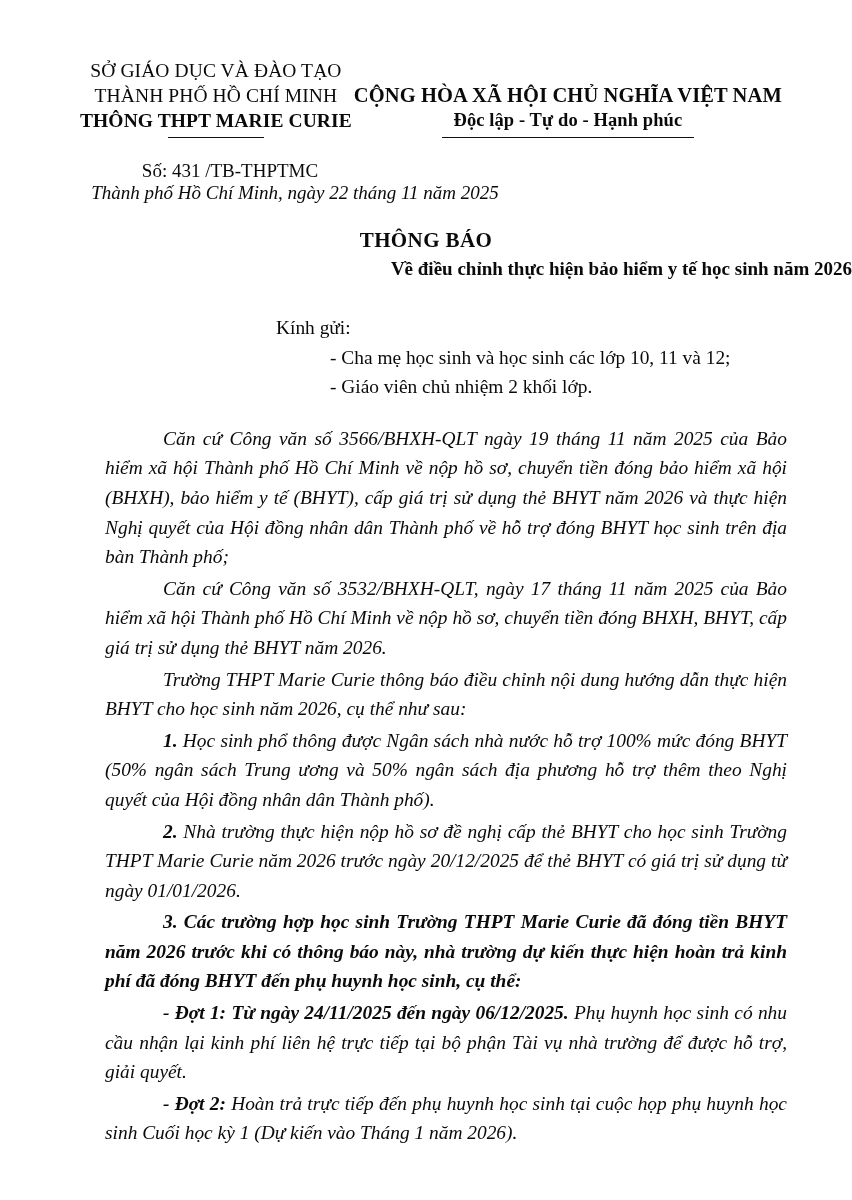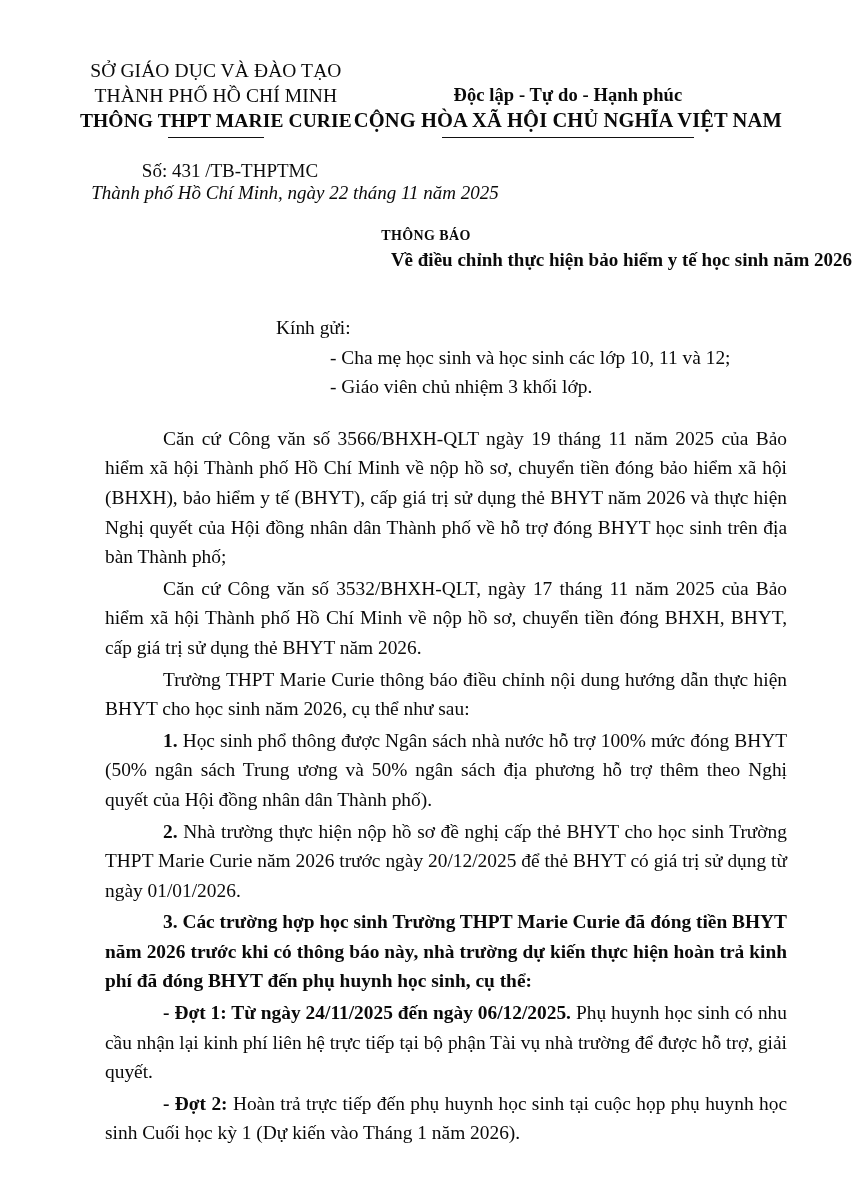--- a/index.html
+++ b/index.html
@@ -96,21 +96,21 @@
   
   .titleblock {
     position: absolute;
     top: 228px;
     left: 0;
     width: 852px;
     text-align: center;
   }
   .title-main {
     font-weight: bold;
-    font-size: 14px;
+    font-size: 21px;
     letter-spacing: 0.4px;
   }
   .title-sub {
     font-weight: bold;
     font-size: 19px;
     margin-top: 5px;
     text-align: right;
   }
 
   
@@ -129,20 +129,21 @@
     margin-left: 171px;
   }
   .recip-item {
     margin-left: 225px;
   }
   p.para {
     margin: 0 0 0 0;
     text-align: justify;
     text-indent: 58px;
     hyphens: none;
+    font-style: italic;
   }
   p.para + p.para {
     margin-top: 2px;
   }
   p.para.bold {
     font-weight: bold;
   }
   .lead {
     font-weight: bold;
   }
@@ -155,43 +156,43 @@
   <div class="header">
 
     <div class="hdr-left">
       <div class="hdr-line">SỞ GIÁO DỤC VÀ ĐÀO TẠO</div>
       <div class="hdr-line">THÀNH PHỐ HỒ CHÍ MINH</div>
       <div class="hdr-line bold">THÔNG THPT MARIE CURIE</div>
       <div class="rule rule-left"></div>
     </div>
 
     <div class="hdr-right">
+      <div class="hdr-line nation">CỘNG HÒA XÃ HỘI CHỦ NGHĨA VIỆT NAM</div>
       <div class="hdr-line motto">Độc lập - Tự do - Hạnh phúc</div>
-      <div class="hdr-line nation">CỘNG HÒA XÃ HỘI CHỦ NGHĨA VIỆT NAM</div>
       <div class="rule rule-right"></div>
     </div>
 
   </div>
 
   <div class="numrow">
     <div class="docnum">Số: 431   /TB-THPTMC</div>
     <div class="docdate">Thành phố Hồ Chí Minh, ngày 22 tháng 11 năm 2025</div>
   </div>
 
   <div class="titleblock">
     <div class="title-main">THÔNG BÁO</div>
     <div class="title-sub">Về điều chỉnh thực hiện bảo hiểm y tế học sinh năm 2026</div>
   </div>
 
   <div class="body">
 
     <div class="recipients">
       <div class="kinhgui">Kính gửi:</div>
       <div class="recip-item">- Cha mẹ học sinh và học sinh các lớp 10, 11 và 12;</div>
-      <div class="recip-item">- Giáo viên chủ nhiệm 3 khối lớp.</div>
+      <div class="recip-item">- Giáo viên chủ nhiệm 2 khối lớp.</div>
     </div>
 
     <p class="para">Căn cứ Công văn số 3566/BHXH-QLT ngày 19 tháng 11 năm 2025 của Bảo hiểm xã hội Thành phố Hồ Chí Minh về nộp hồ sơ, chuyển tiền đóng bảo hiểm xã hội (BHXH), bảo hiểm y tế (BHYT), cấp giá trị sử dụng thẻ BHYT năm 2026 và thực hiện Nghị quyết của Hội đồng nhân dân Thành phố về hỗ trợ đóng BHYT học sinh trên địa bàn Thành phố;</p>
 
     <p class="para">Căn cứ Công văn số 3532/BHXH-QLT, ngày 17 tháng 11 năm 2025 của Bảo hiểm xã hội Thành phố Hồ Chí Minh về nộp hồ sơ, chuyển tiền đóng BHXH, BHYT, cấp giá trị sử dụng thẻ BHYT năm 2026.</p>
 
     <p class="para">Trường THPT Marie Curie thông báo điều chỉnh nội dung hướng dẫn thực hiện BHYT cho học sinh năm 2026, cụ thể như sau:</p>
 
     <p class="para"><span class="lead">1.</span><span> Học sinh phổ thông được Ngân sách nhà nước hỗ trợ 100% mức đóng BHYT (50% ngân sách Trung ương và 50% ngân sách địa phương hỗ trợ thêm theo Nghị quyết của Hội đồng nhân dân Thành phố).</span></p>
 

